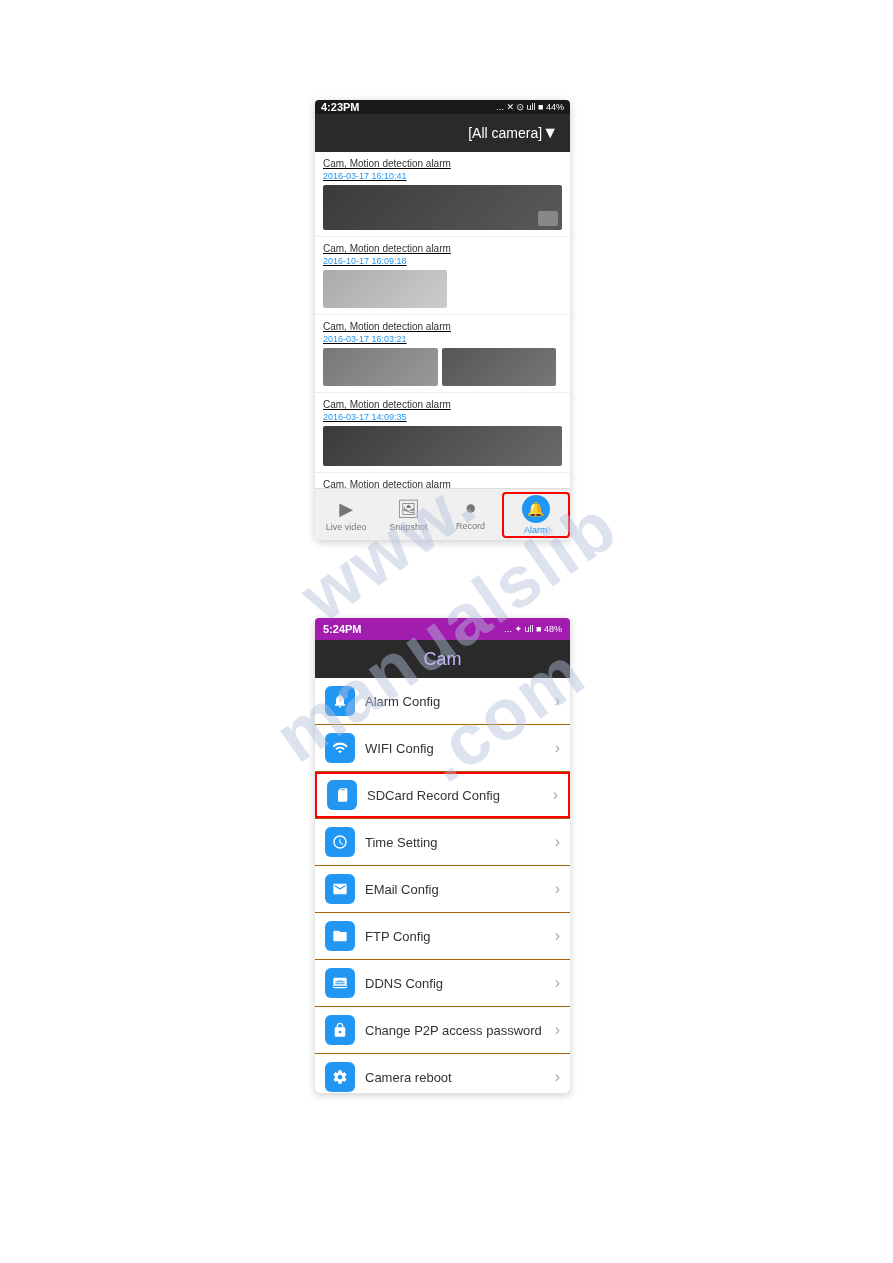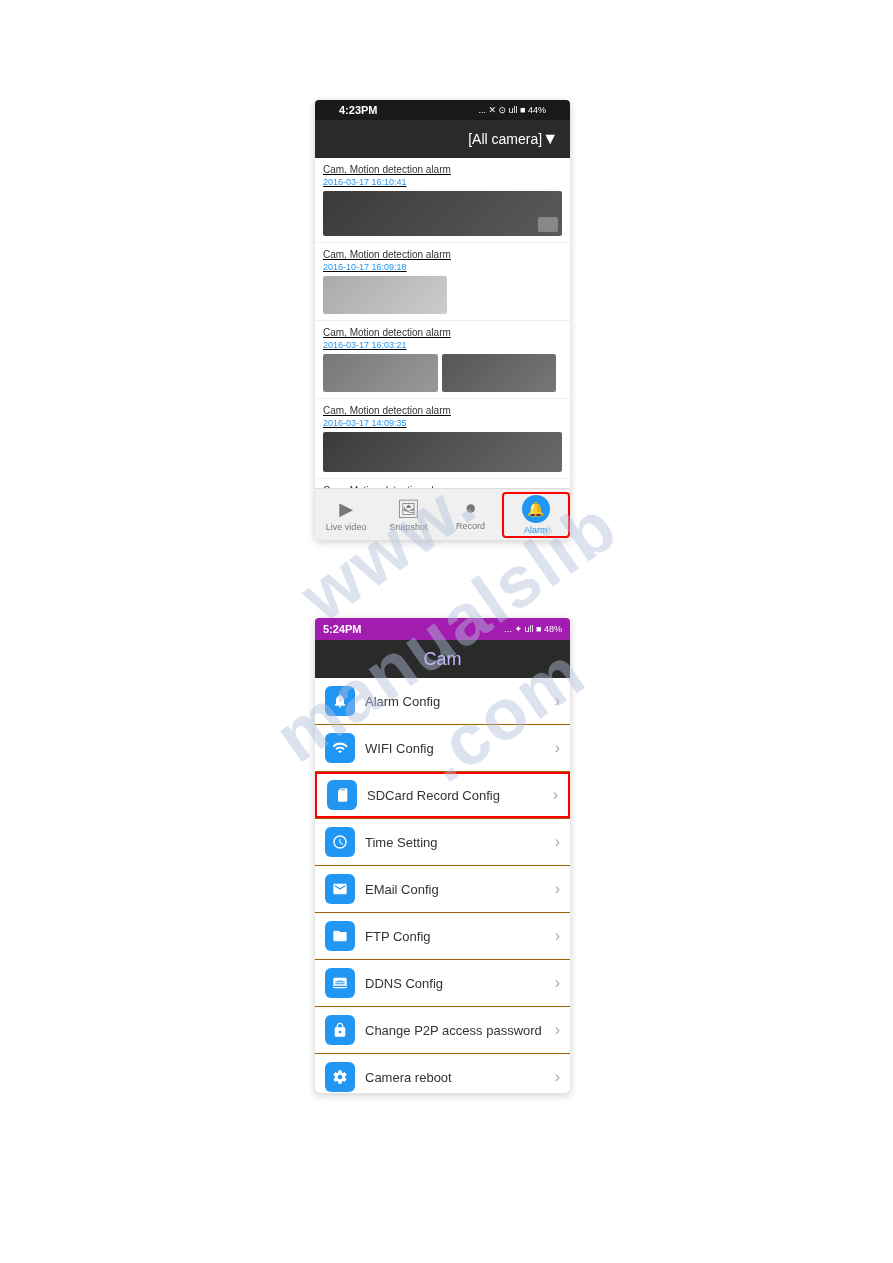--- a/index.html
+++ b/index.html
@@ -41,25 +41,25 @@
       width: 255px;
       height: 440px;
       background: #f5f5f5;
       border-radius: 4px;
       overflow: hidden;
       box-shadow: 0 2px 8px rgba(0,0,0,0.2);
     }
 
     .status-bar-1 {
       background: #1a1a1a;
-      height: 20px;
+      height: 14px;
       display: flex;
       align-items: center;
       justify-content: space-between;
-      padding: 0 24px;
+      padding: 0 6px;
     }
     .status-time {
       color: white;
       font-size: 11px;
       font-weight: bold;
     }
     .status-icons {
       color: white;
       font-size: 9px;
       display: flex;

